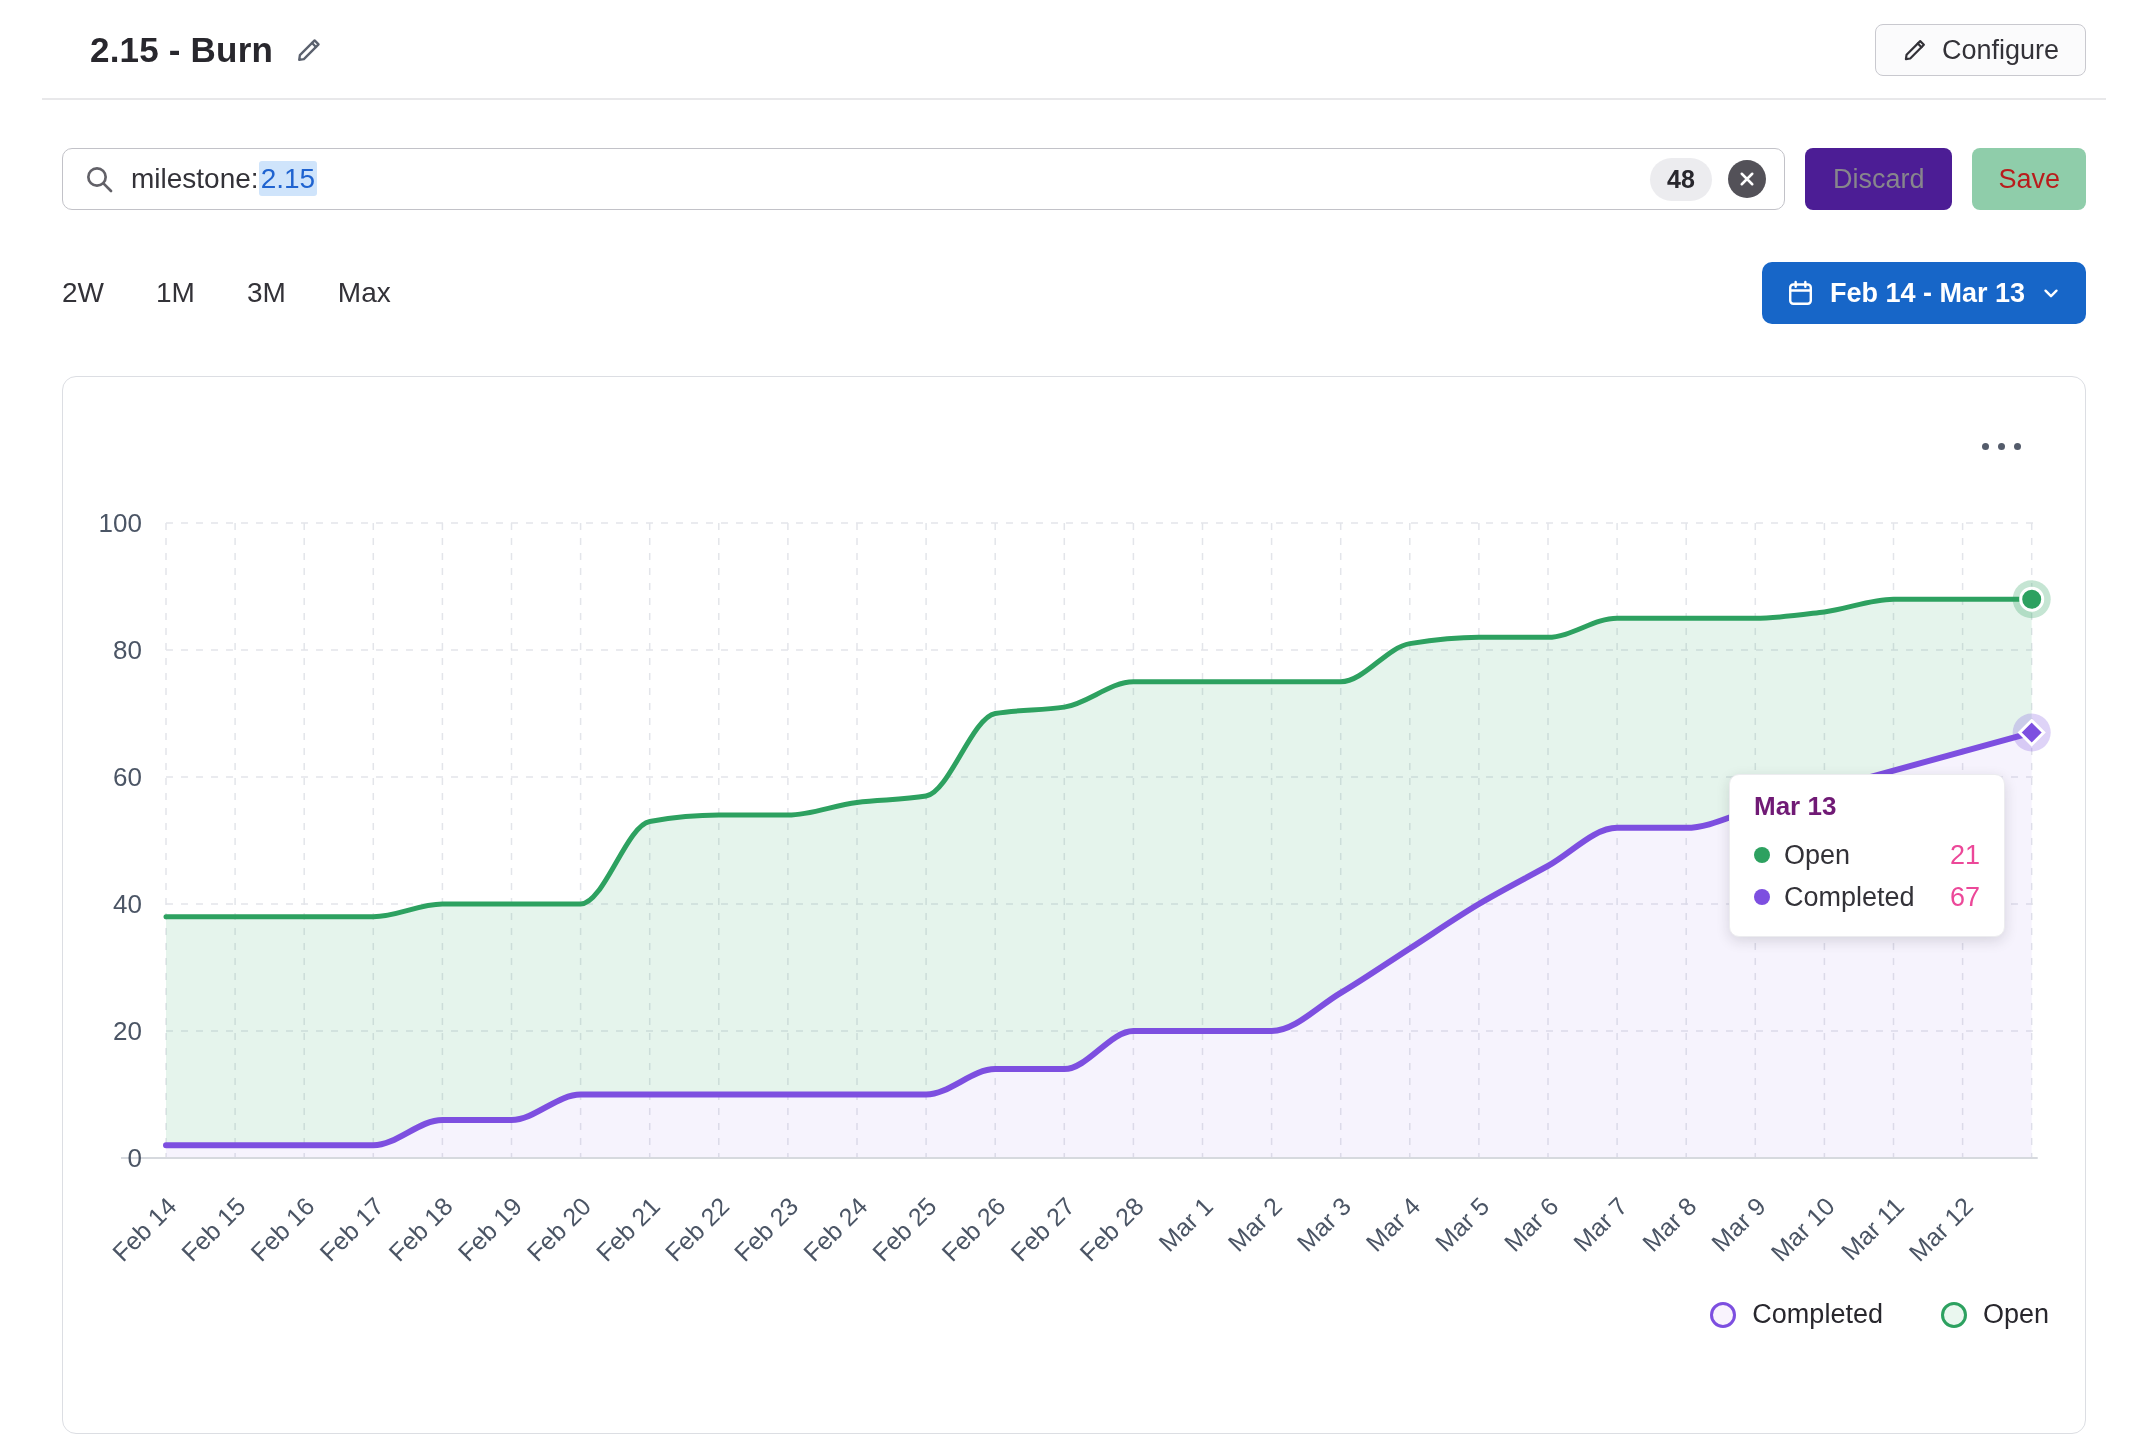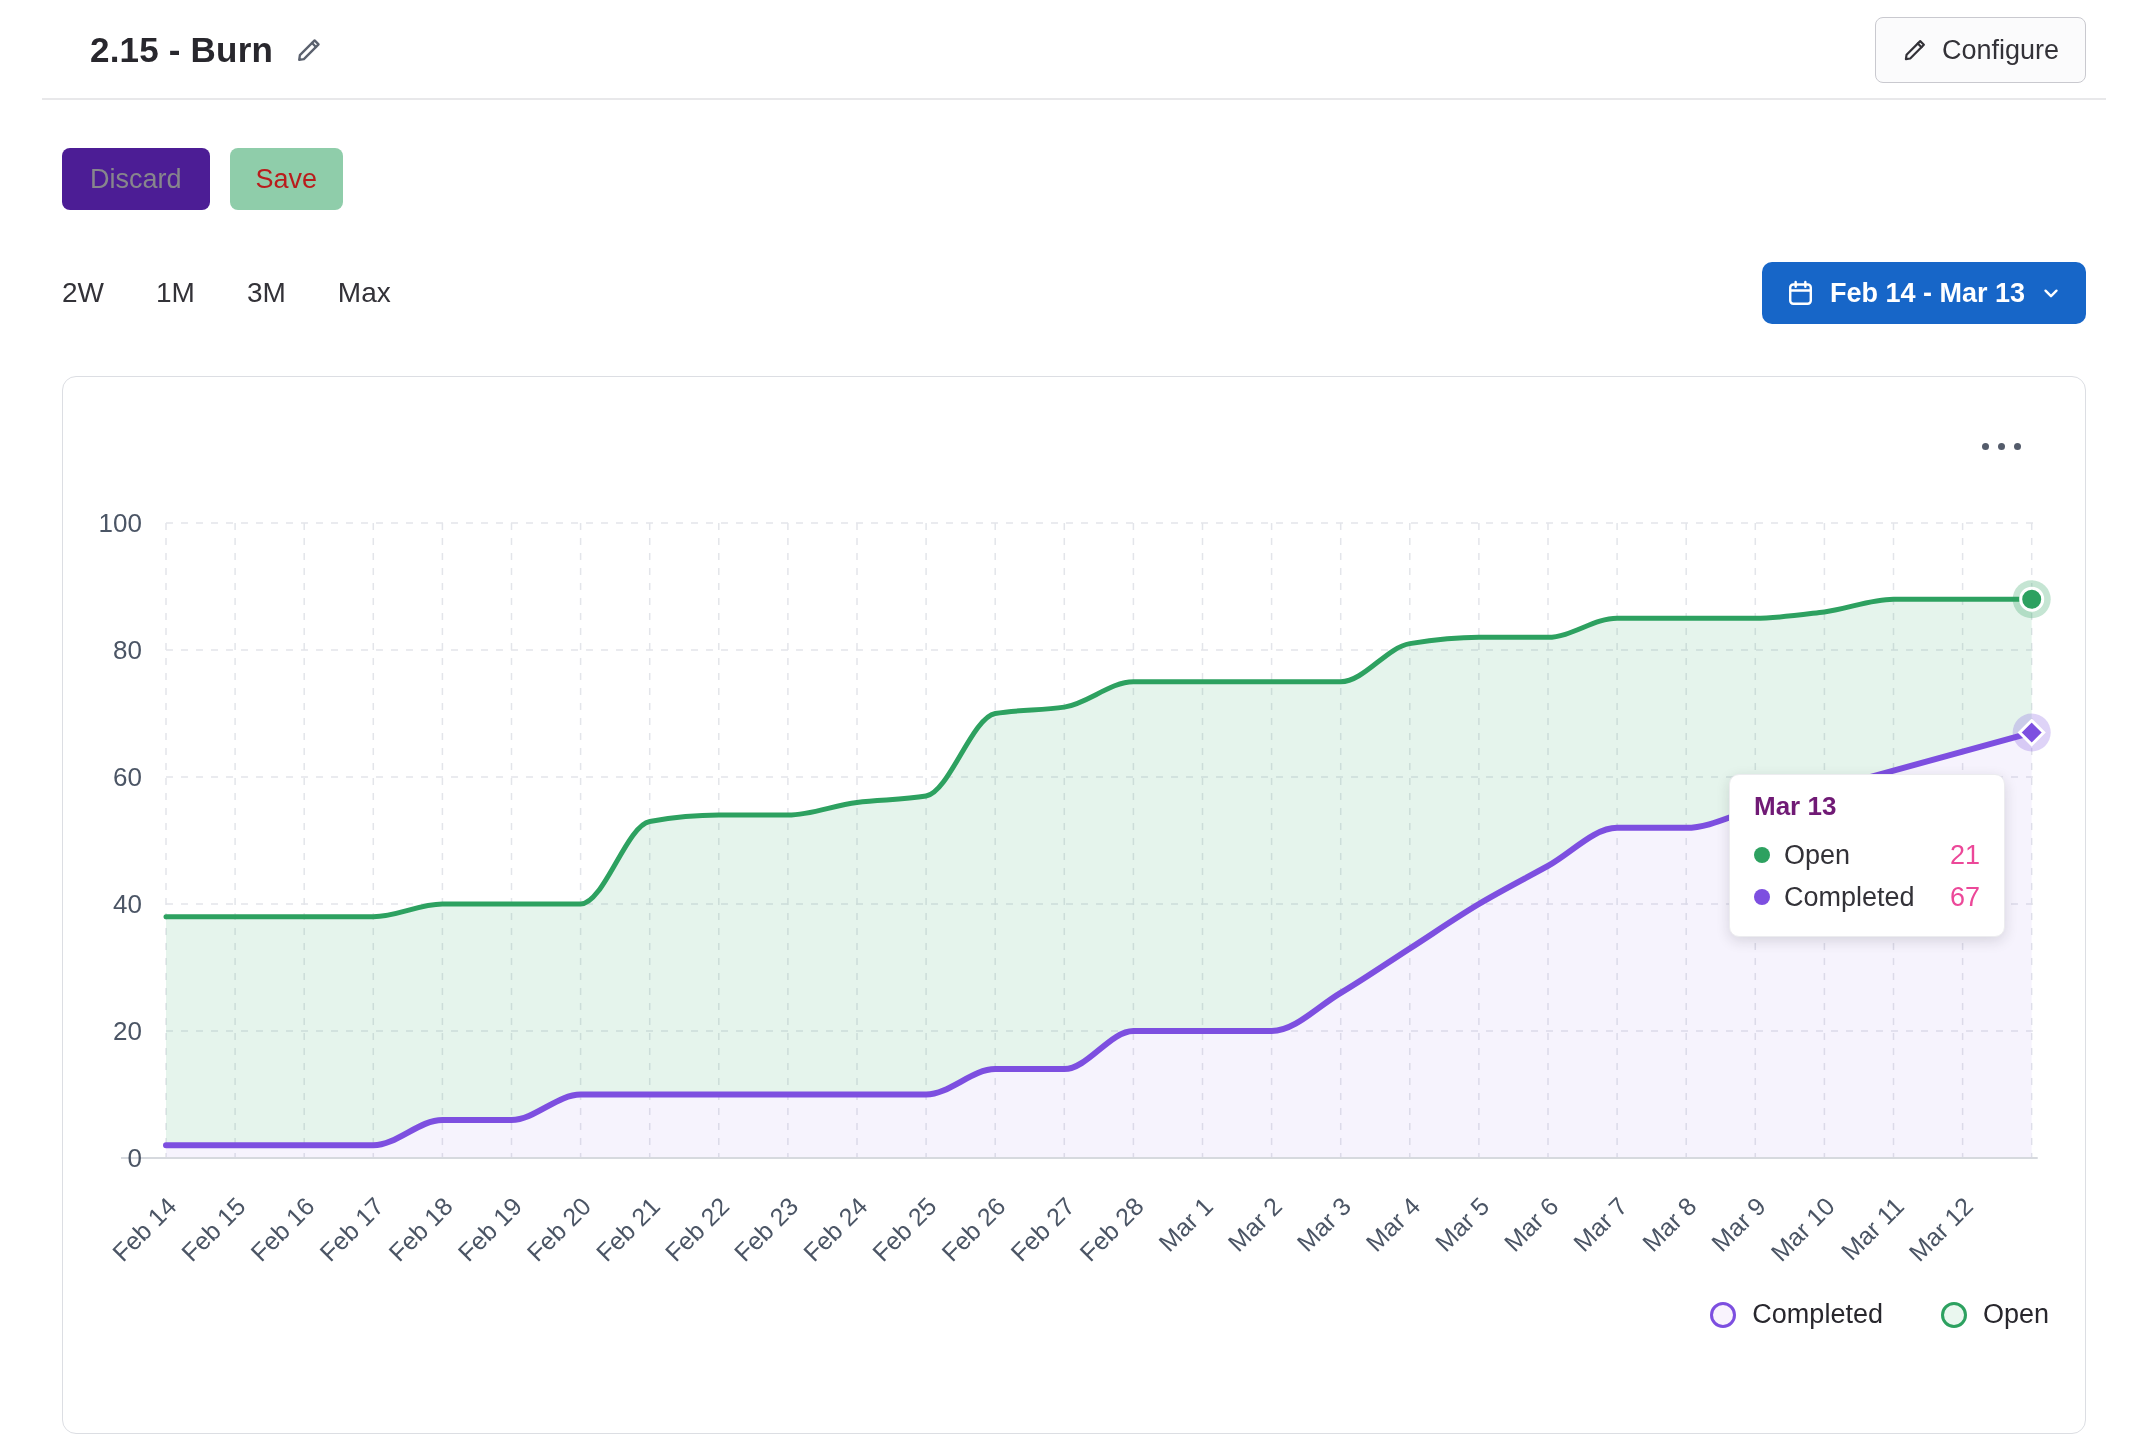--- a/index.html
+++ b/index.html
@@ -3,21 +3,21 @@
 <meta charset="utf-8">
 <style>
   * { margin:0; padding:0; box-sizing:border-box; }
   html,body { width:2148px; height:1444px; background:#fff; font-family:"Liberation Sans", sans-serif; color:#28272d; overflow:hidden; }
 
   
   .header { display:flex; align-items:center; padding:18px 62px 0 62px; height:82px; }
   .page-title { font-size:35px; font-weight:700; color:#28272d; letter-spacing:.2px;margin-left:28px; }
   .edit-title-btn { background:none; border:none; margin-left:22px; color:#5b616e; cursor:pointer; display:flex; align-items:center; }
   .edit-title-btn svg { width:28px; height:28px; }
-  .configure-btn { margin-left:auto; display:flex; align-items:center; gap:14px; height:66px; padding:0 26px;
+  .configure-btn { margin-left:auto; display:flex; align-items:center; gap:14px; height:52px; padding:0 26px;
     background:#fbfbfc; border:1px solid #c9c9cf; border-radius:8px; font-size:27px; font-weight:500; color:#333238; cursor:pointer; }
   .configure-btn svg { width:26px; height:26px; color:#333238; }
   .divider { height:2px; background:#e8e8ea; margin:16px 42px 0 42px; }
 
   
   .filter-row { display:flex; align-items:stretch; gap:20px; margin:48px 62px 0 62px; height:62px; }
   .search-box { flex:1; display:flex; align-items:center; background:#fff; border:1px solid #c2c2c8; border-radius:10px; padding:0 18px 0 20px; }
   .search-box .mag { width:32px; height:32px; color:#626168; flex:0 0 auto; }
   .token-text { font-size:28px; color:#333238; margin-left:16px; white-space:pre; }
   .token-value { color:#1f63d0; background:#cfe4fb; border-radius:3px; padding:2px 2px; }
@@ -74,20 +74,33 @@
           <path d="M16.8 3.8l3.4 3.4L7.6 19.8 3.6 20.4l.6-4L16.8 3.8z"></path>
           <path d="M14.6 6l3.4 3.4"></path>
         </svg>
     </span>
     <span>Configure</span>
   </button>
 </div>
 <div class="divider"></div>
 
 <div class="filter-row">
+  <div class="search-box">
+    <svg class="mag" viewBox="0 0 24 24" fill="none" stroke="currentColor" stroke-width="2" stroke-linecap="round">
+        <circle cx="10.5" cy="10.5" r="6.5"></circle>
+        <path d="M15.5 15.5L21 21"></path>
+      </svg>
+    <span class="token-text"><span>milestone:</span><span class="token-value">2.15</span></span>
+    <span class="count-badge">48</span>
+    <button class="clear-btn">
+      <svg viewBox="0 0 24 24" fill="none" stroke="#fff" stroke-width="3.4" stroke-linecap="round" width="18" height="18">
+          <path d="M5 5l14 14M19 5L5 19"></path>
+        </svg>
+    </button>
+  </div>
   <button class="discard-btn">Discard</button>
   <button class="save-btn">Save</button>
 </div>
 
 <div class="controls-row">
   <div class="presets">
       <button class="preset">2W</button>
       <button class="preset">1M</button>
       <button class="preset">3M</button>
       <button class="preset">Max</button>

